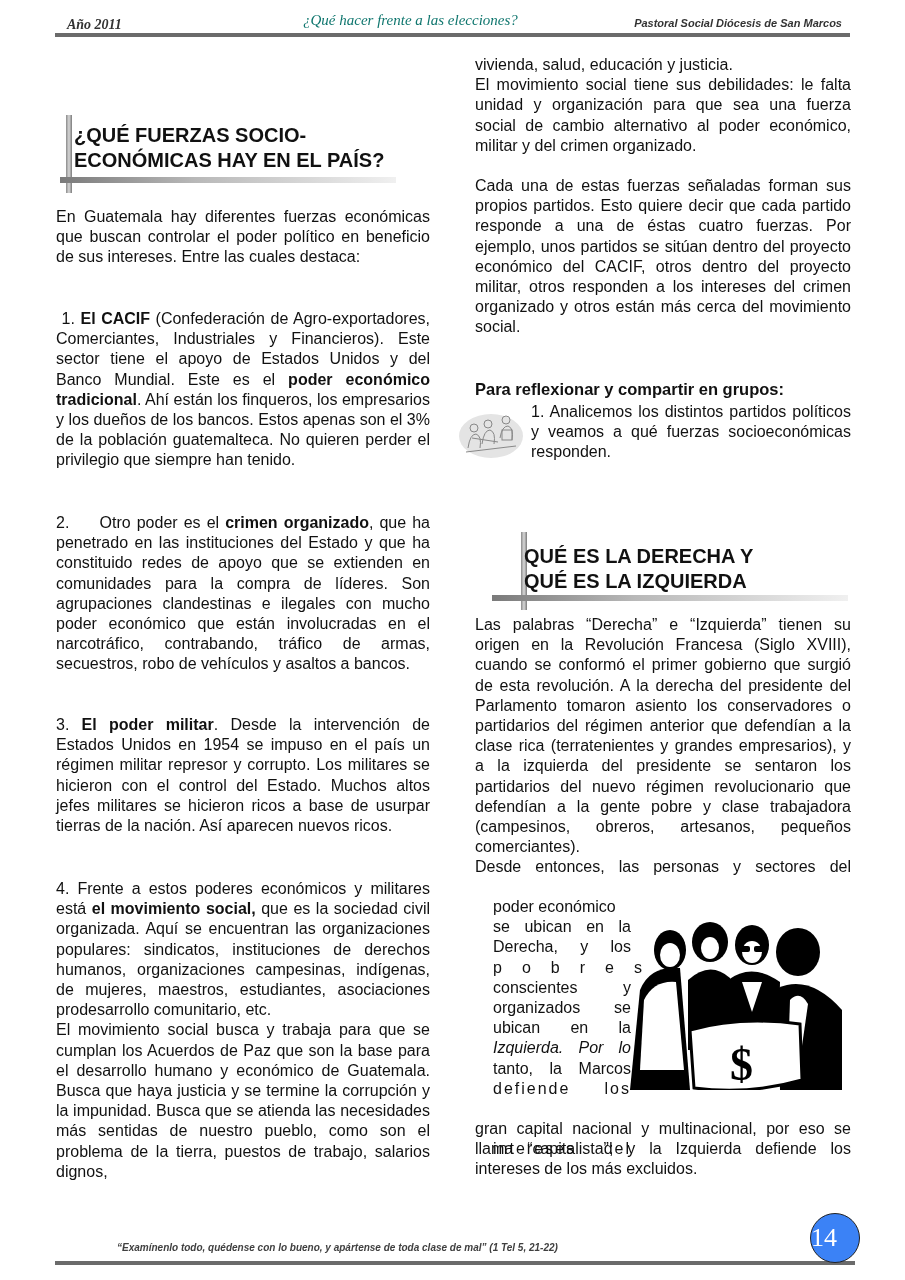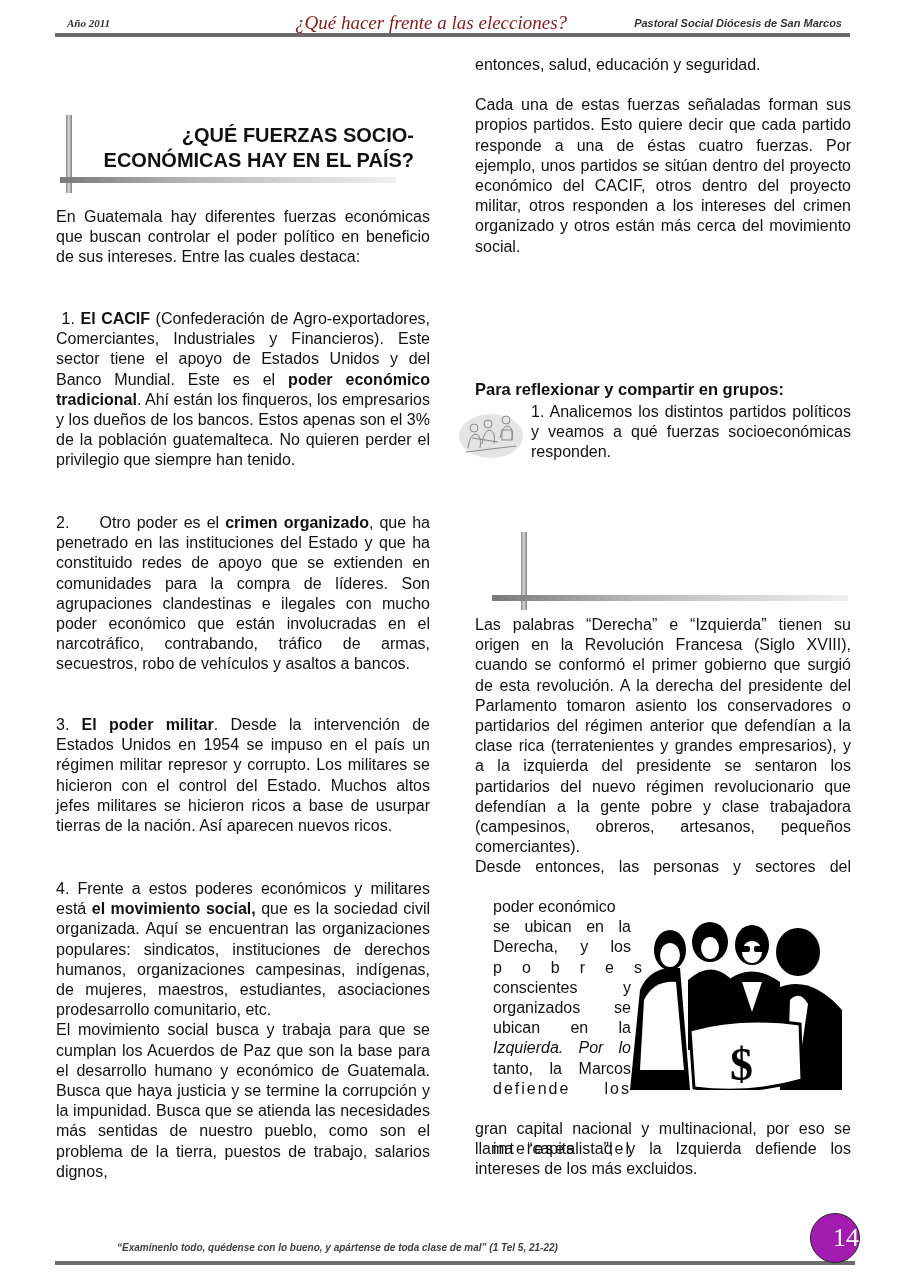--- a/index.html
+++ b/index.html
@@ -1,46 +1,46 @@
 <!DOCTYPE html>
 <html><head>
 <meta charset="utf-8">
 <style>
   * { margin: 0; padding: 0; box-sizing: border-box; }
   html, body { width: 905px; height: 1280px; background: #ffffff; overflow: hidden; }
   body { position: relative; font-family: "Liberation Sans", sans-serif; color: #111; }
 
   
   .page-header { position: absolute; left: 55px; top: 12px; width: 795px; height: 24px; }
-  .hdr-year { position: absolute; left: 12px; top: 5px; font-family: "Liberation Serif", serif; font-style: italic; font-weight: bold; font-size: 11px; color: #333; }
-  .hdr-title { position: absolute; left: 240px; top: 0px; font-family: "Liberation Serif", serif; font-style: italic; font-size: 19px; color: #7f1d1d; }
+  .hdr-year { position: absolute; left: 12px; top: 5px; font-family: "Liberation Serif", serif; font-style: italic; font-weight: bold; font-size: 14px; color: #333; }
+  .hdr-title { position: absolute; left: 248px; top: 0px; font-family: "Liberation Serif", serif; font-style: italic; font-size: 15px; color: #0f766e; }
   .hdr-org { position: absolute; right: 8px; top: 5px; font-family: Liberation Sans, sans-serif; font-style: italic; font-weight: bold; font-size: 11px; color: #333; }
   .hdr-rule { position: absolute; left: 55px; top: 33px; width: 795px; height: 4px; background: #6b6b6b; }
 
   
   .col { position: absolute; top: 0; }
   .col-left { left: 56px; width: 374px; }
   .col-right { left: 475px; width: 376px; }
 
   .para { font-size: 16px; line-height: 20.2px; text-align: justify; }
   .para b { font-weight: bold; }
 
   
   .title-box { position: absolute; }
   .title-vbar { position: absolute; width: 6px; background: linear-gradient(90deg, #8a8a8a, #d8d8d8 50%, #7a7a7a); }
   .title-hbar { position: absolute; height: 6px; background: linear-gradient(90deg, #7a7a7a, #b8b8b8 40%, #f0f0f0); }
-  .title-text { position: absolute; font-weight: bold; font-size: 20px; line-height: 25px; text-align: right; color: #111; }
+  .title-text { position: absolute; font-weight: bold; font-size: 20px; line-height: 25px; text-align: left; color: #111; }
 
   
   .illus { position: absolute; }
 
   
   .footer-quote { position: absolute; left: 117px; top: 1242px; font-style: italic; font-weight: bold; font-size: 10px; color: #404040; }
   .footer-rule { position: absolute; left: 55px; top: 1261px; width: 800px; height: 4px; background: #6b6b6b; }
-  .page-num { position: absolute; left: 810px; top: 1213px; width: 50px; height: 50px; border-radius: 50%; background: #a21caf; border: 1px solid #222; color: #fff; font-family: "Liberation Serif", serif; font-size: 26px; text-align: right; line-height: 48px; }
+  .page-num { position: absolute; left: 810px; top: 1213px; width: 50px; height: 50px; border-radius: 50%; background: #3b82f6; border: 1px solid #222; color: #fff; font-family: "Liberation Serif", serif; font-size: 26px; text-align: left; line-height: 48px; }
 </style>
 </head>
 <body>
 
 <div class="page-header">
   <span class="hdr-year">Año 2011</span>
   <span class="hdr-title">¿Qué  hacer frente a las elecciones?</span>
   <span class="hdr-org">Pastoral Social Diócesis de San Marcos</span>
 </div>
 <div class="hdr-rule"></div>
@@ -69,21 +69,22 @@
 <div class="col col-left" style="top:715px;">
   <p class="para"><span>3.</span> <b>El poder militar</b><span>. Desde la intervención de Estados Unidos en 1954 se impuso en el país un régimen militar represor y corrupto.  Los militares se hicieron con el control del Estado. Muchos altos jefes militares se hicieron ricos a base de usurpar tierras de la nación.  Así aparecen nuevos ricos.</span></p>
 </div>
 
 <div class="col col-left" style="top:879px;">
   <p class="para"><span>4.</span> <span>Frente a estos poderes económicos y militares está </span><b>el movimiento social,</b><span> que es la sociedad civil organizada. Aquí se encuentran las organizaciones populares: sindicatos, instituciones de derechos humanos, organizaciones campesinas, indígenas, de mujeres, maestros, estudiantes, asociaciones prodesarrollo comunitario, etc.</span></p>
   <p class="para">El movimiento social busca y trabaja para que se cumplan los Acuerdos de Paz que son la base para el desarrollo humano y económico de Guatemala. Busca que haya justicia y se termine la corrupción y la impunidad.  Busca que se atienda las necesidades más sentidas de nuestro pueblo, como son el problema de la tierra, puestos de trabajo, salarios dignos,</p>
 </div>
 
 <div class="col col-right" style="top:55px;">
-  <p class="para" style="text-align:left;">entonces, salud, educación y seguridad.</p>
+  <p class="para" style="text-align:left;">vivienda, salud, educación y justicia.</p>
+  <p class="para">El movimiento social tiene sus debilidades: le falta unidad y organización para que sea una fuerza social de cambio alternativo al poder económico, militar y del crimen organizado.</p>
   <p class="para" style="margin-top:20px;">Cada una de estas fuerzas señaladas forman sus propios partidos.  Esto quiere decir que cada partido responde a  una de éstas cuatro fuerzas.  Por ejemplo, unos partidos se sitúan dentro del proyecto económico del CACIF, otros dentro del proyecto militar, otros responden a los intereses del crimen organizado y otros están más cerca del movimiento social.</p>
 </div>
 
 <div class="col col-right" style="top:379px;">
   <p class="para" style="font-weight:bold; font-size:16.5px;">Para reflexionar y compartir en grupos:</p>
 </div>
 
 <div class="illus" style="left:458px; top:408px; width:66px; height:52px;">
   <svg width="66" height="52" viewBox="0 0 66 52">
     <ellipse cx="33" cy="28" rx="32" ry="22" fill="#e4e4e4"></ellipse>
@@ -101,20 +102,24 @@
   </svg>
 </div>
 
 <div class="col" style="left:529px; width:322px; top:402px;">
   <p class="para" style="padding-left:2px;">1. Analicemos los distintos partidos políticos y veamos a qué fuerzas socioeconómicas responden.</p>
 </div>
 
 <div class="title-box" style="left:492px; top:532px; width:360px; height:78px;">
   <div class="title-vbar" style="left:29px; top:0; height:78px;"></div>
   <div class="title-hbar" style="left:0; top:63px; width:356px;"></div>
+  <div class="title-text" style="left:32px; top:12px; width:300px;">
+    <div>QUÉ ES LA DERECHA Y</div>
+    <div>QUÉ ES LA IZQUIERDA</div>
+  </div>
 </div>
 
 <div class="col col-right" style="top:615px;">
   <p class="para">Las palabras “Derecha” e “Izquierda” tienen su origen en la Revolución Francesa (Siglo XVIII), cuando se conformó el primer gobierno que surgió de esta revolución. A la derecha del presidente del Parlamento tomaron asiento los conservadores o partidarios del régimen anterior que defendían a la clase rica (terratenientes y grandes empresarios), y a la izquierda del presidente se sentaron los partidarios del nuevo régimen revolucionario que defendían a la gente pobre y clase trabajadora (campesinos, obreros, artesanos, pequeños comerciantes).</p>
   <p class="para" style="text-align:justify; text-align-last:justify;">Desde entonces, las personas y sectores del</p>
 </div>
 
 <div class="col" style="left:493px; width:138px; top:897px;">
   <p class="para" style="text-align-last:left;">poder económico</p>
   <p class="para" style="text-align-last:justify;">se ubican en la</p>

